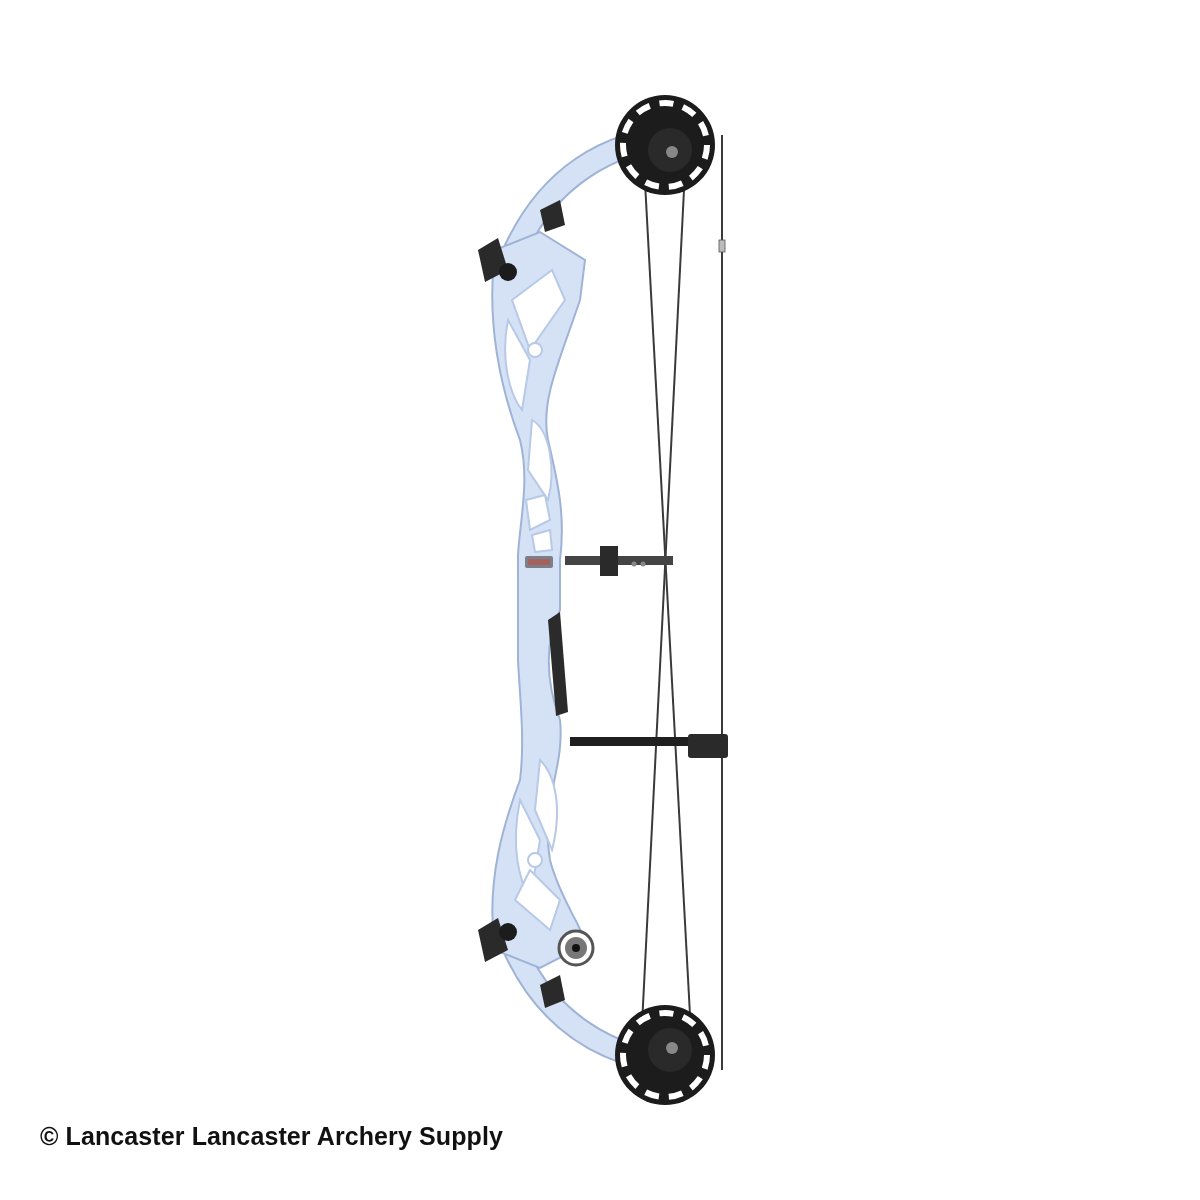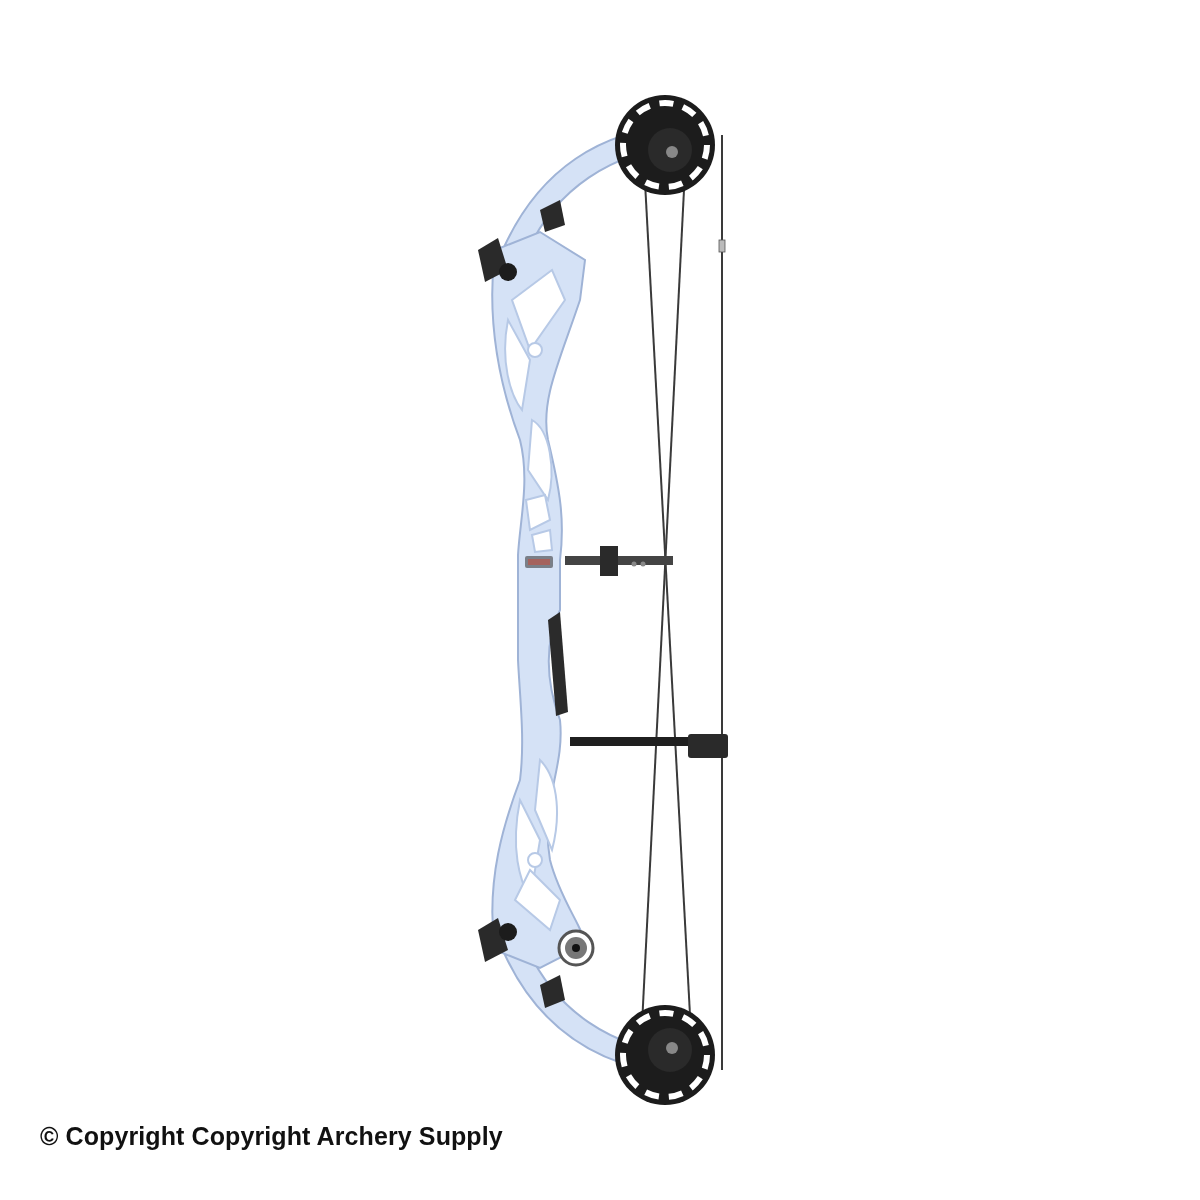--- a/index.html
+++ b/index.html
@@ -96,13 +96,13 @@
   </g>
 
   <g>
     <circle cx="665" cy="1055" r="50" fill="#1c1c1c"></circle>
     <circle cx="665" cy="1055" r="42" fill="none" stroke="#ffffff" stroke-width="6" stroke-dasharray="14 10"></circle>
     <circle cx="670" cy="1050" r="22" fill="#2a2a2a"></circle>
     <circle cx="672" cy="1048" r="6" fill="#888"></circle>
   </g>
 </svg>
 
-<div class="watermark">© Copyright Copyright Archery Supply</div>
+<div class="watermark">© Lancaster Lancaster Archery Supply</div>
 
 </body></html>

